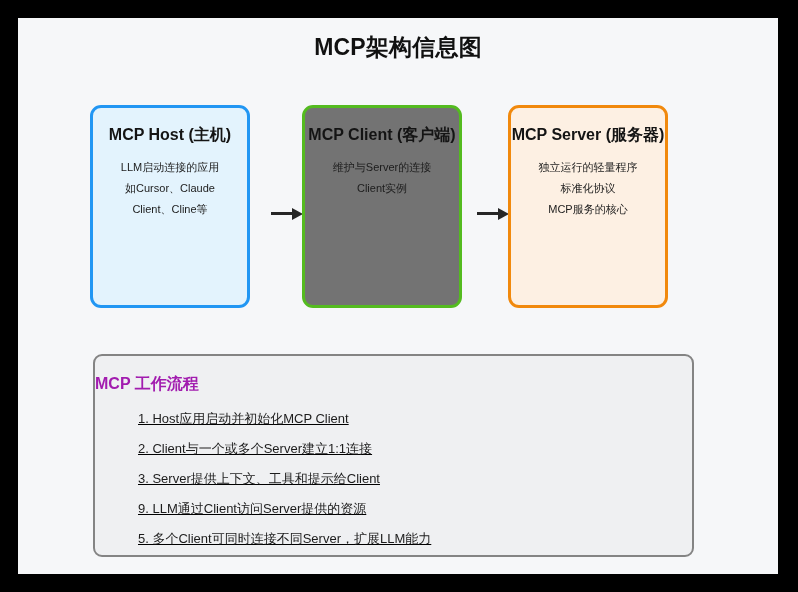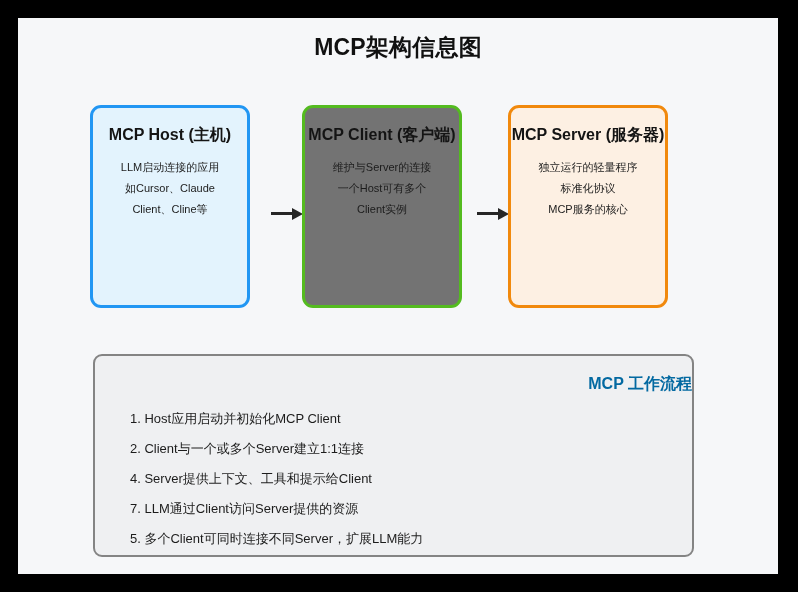--- a/index.html
+++ b/index.html
@@ -106,29 +106,30 @@
     top: 336px;
     width: 601px;
     height: 203px;
     box-sizing: border-box;
     background: #eff0f2;
     border: 2px solid #848484;
     border-radius: 9px;
   }
   #workflow-title {
     margin-top: 18px;
-    text-align: right;
+    text-align: left;
     font-size: 16px;
     font-weight: bold;
-    color: #0369a1;
+    color: #a21caf;
   }
   #workflow-list {
-    margin: 16px 0 0 0;
+    margin: 16px 0 0 8px;
     padding: 0;
     list-style: none;
+    text-decoration: underline;
   }
   #workflow-list li {
     font-size: 13px;
     color: #1c1c1c;
     padding-left: 35px;
     line-height: 16px;
     margin-bottom: 14px;
     white-space: nowrap;
   }
 </style>
@@ -150,21 +151,20 @@
 
   <div class="arrow" id="arrow-host-client">
     <div class="shaft"></div>
     <div class="head"></div>
   </div>
 
   <div class="arch-box" id="box-client">
     <div class="box-title">MCP Client (客户端)</div>
     <div class="box-lines">
       <div>维护与Server的连接</div>
-      <div>一个Host可有多个</div>
       <div>Client实例</div>
     </div>
   </div>
 
   <div class="arrow" id="arrow-client-server">
     <div class="shaft"></div>
     <div class="head"></div>
   </div>
 
   <div class="arch-box" id="box-server">
@@ -174,19 +174,19 @@
       <div>标准化协议</div>
       <div>MCP服务的核心</div>
     </div>
   </div>
 
   <div id="workflow-panel">
     <div id="workflow-title">MCP 工作流程</div>
     <ul id="workflow-list">
       <li>1. Host应用启动并初始化MCP Client</li>
       <li>2. Client与一个或多个Server建立1:1连接</li>
-      <li>4. Server提供上下文、工具和提示给Client</li>
-      <li>7. LLM通过Client访问Server提供的资源</li>
+      <li>3. Server提供上下文、工具和提示给Client</li>
+      <li>9. LLM通过Client访问Server提供的资源</li>
       <li>5. 多个Client可同时连接不同Server，扩展LLM能力</li>
     </ul>
   </div>
 
 </div>
 
 </body></html>

